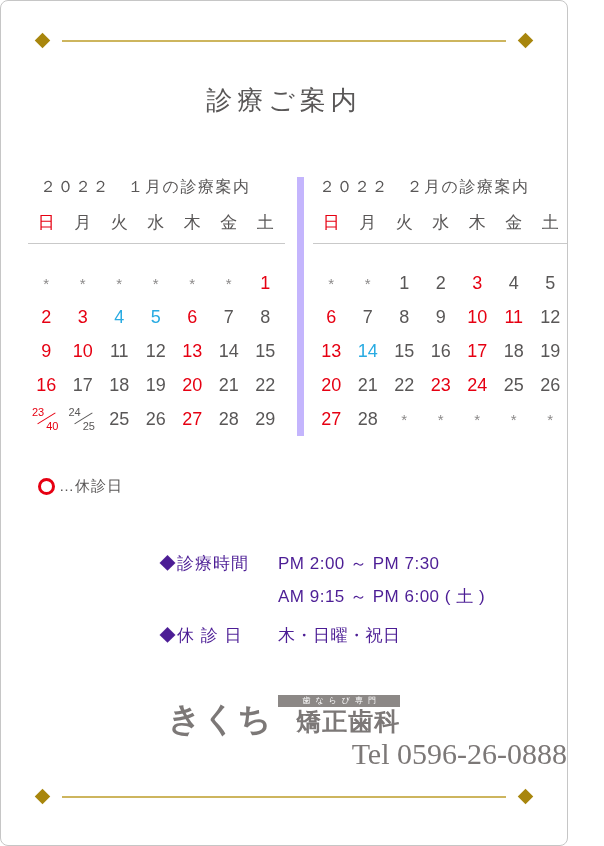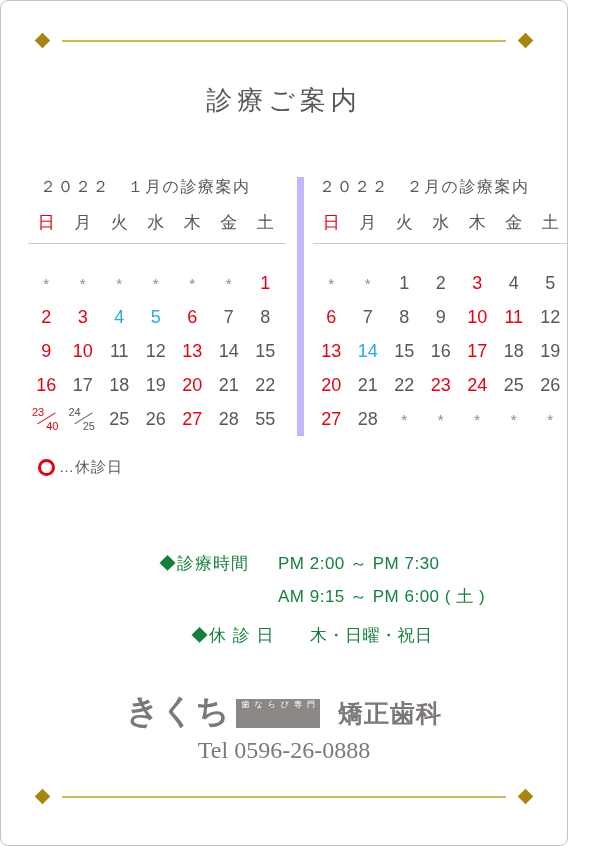--- a/index.html
+++ b/index.html
@@ -37,41 +37,41 @@
   .cell{ display:flex; align-items:center; justify-content:center; }
   .gray{ color:#595757; } .red{ color:#e60012; } .blue{ color:#29abe2; }
   .cell.ast{ color:#8a8888; font-size:15px; }
   .cell.split{ position:relative; font-size:11px; }
   .split .a{ position:absolute; top:4px; left:4px; }
   .split .b{ position:absolute; bottom:4px; right:6px; }
   .split .slash{ position:absolute; left:8px; right:8px; top:16px;
                  border-top:1px solid currentColor; transform:rotate(-32deg); }
 
   
-  .legend{ position:absolute; top:457px; left:37px; display:flex; align-items:center;justify-content:center; }
+  .legend{ position:absolute; top:476px; left:37px; display:flex; align-items:center;justify-content:center; }
   .ring{ width:11px; height:11px; border:3.5px solid #e60012; border-radius:50%; flex:none; margin-right:4px; }
   .legend-text{ font-size:15px; color:#595757; letter-spacing:1px; }
 
   
-  .schedule{ position:absolute; top:546px; left:158px; font-size:17px; color:#15803d; }
+  .schedule{ position:absolute; top:546px; left:158px; font-size:17px; color:#4c1d95; }
   .sched-row{ display:flex; height:33px; align-items:center; }
-  .sched-row.gap{ margin-top:6px;margin-left:32px; }
+  .sched-row.gap{ margin-top:6px; }
   .sched-label{ width:119px; flex:none; letter-spacing:1px; }
   .sched-value{ letter-spacing:0.5px; }
 
   
   .logo{ position:absolute; top:694px; left:0; width:100%; display:flex;
          justify-content:center; align-items:flex-end; color:#7c7877; }
   .logo-kana{ font-size:33px; font-weight:800; line-height:1; letter-spacing:1px;font-family:Liberation Serif, serif; }
-  .logo-right{ display:flex; flex-direction:row; margin-left:6px; }
+  .logo-right{ display:flex; flex-direction:column; margin-left:6px; }
   .logo-badge{ background:#8c8886; color:#fff; font-size:8px; letter-spacing:5px;
                text-align:center; line-height:1.3; padding:1px 0 1px 5px; }
   .logo-type{ font-size:25px; font-weight:700; letter-spacing:1px; line-height:1.15;margin-left:18px; }
-  .tel{ position:absolute; top:736px; left:0; width:100%; text-align:center;
-        font-family:"Liberation Serif", serif; font-size:24px; color:#7c7877; }
+  .tel{ position:absolute; top:736px; left:0; width:100%; text-align:right;
+        font-family:"Liberation Serif", serif; font-size:30px; color:#7c7877; }
 </style>
 </head>
 <body>
 
 <div class="card">
 
   <div class="decor top">
     <span class="diamond"></span>
     <span class="dline"></span>
     <span class="diamond"></span>
@@ -128,21 +128,21 @@
           </span>
           <span class="cell gray split">
             <span class="a">24</span>
             <span class="slash"></span>
             <span class="b">25</span>
           </span>
           <span class="cell gray">25</span>
           <span class="cell gray">26</span>
           <span class="cell red">27</span>
           <span class="cell gray">28</span>
-          <span class="cell gray">55</span>
+          <span class="cell gray">29</span>
         </div>
     </section>
     <section class="calendar second">
       <h2 class="cal-title">２０２２　２月の診療案内</h2>
       <div class="weekdays">
           <span>日</span>
           <span>月</span>
           <span>火</span>
           <span>水</span>
           <span>木</span>

